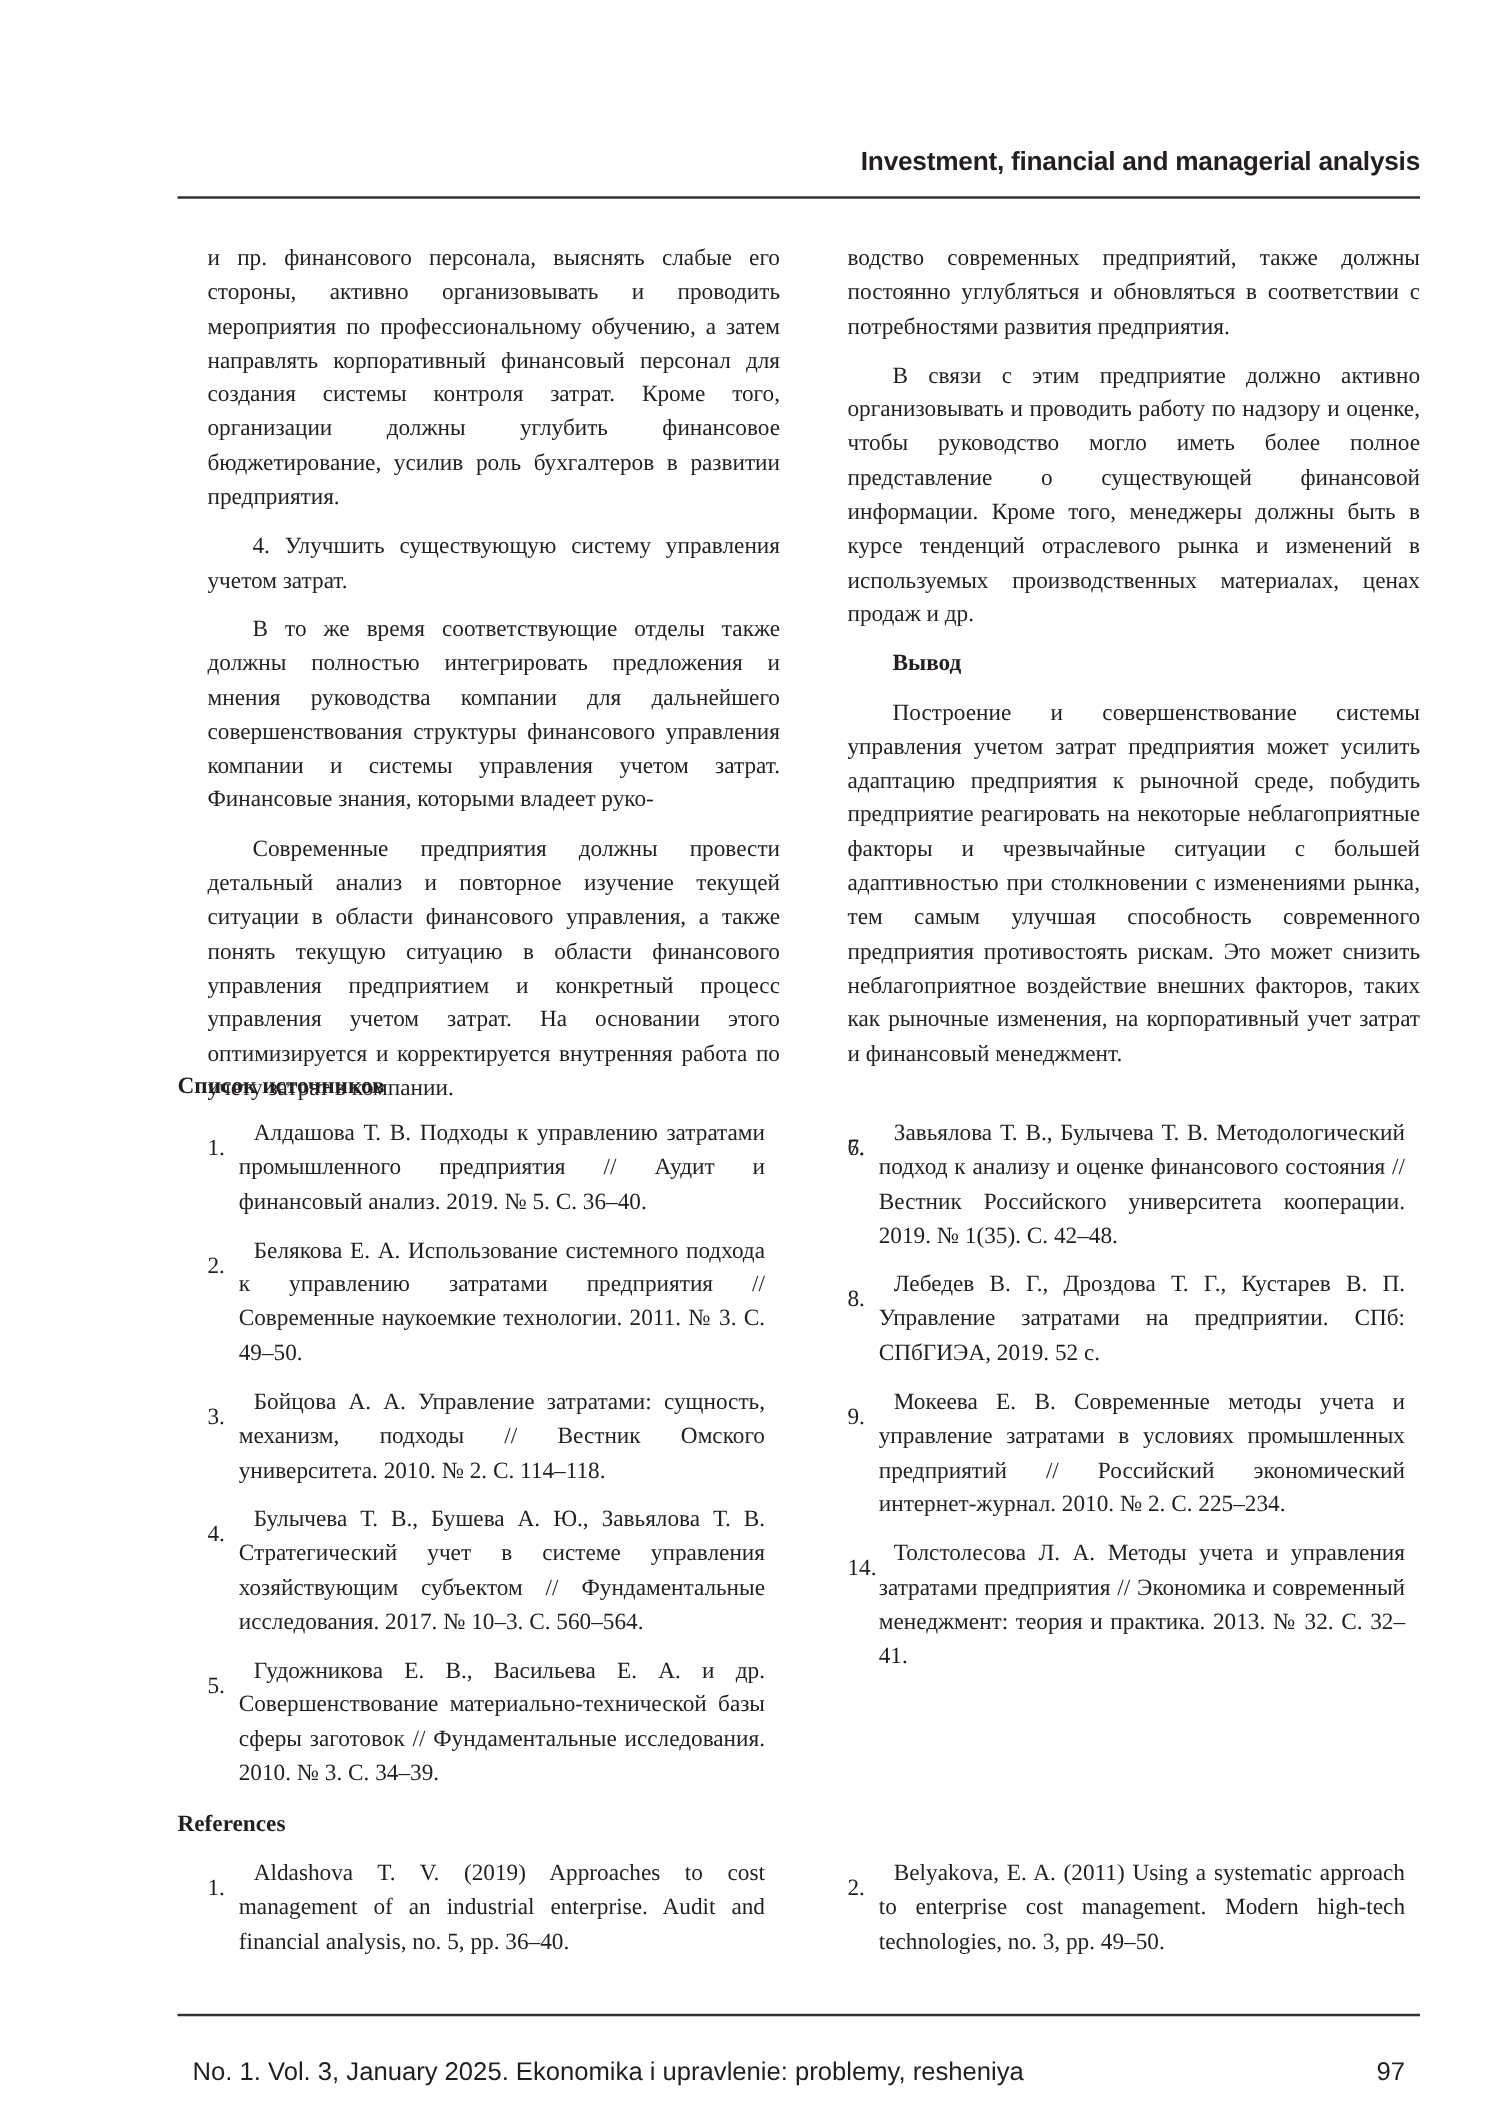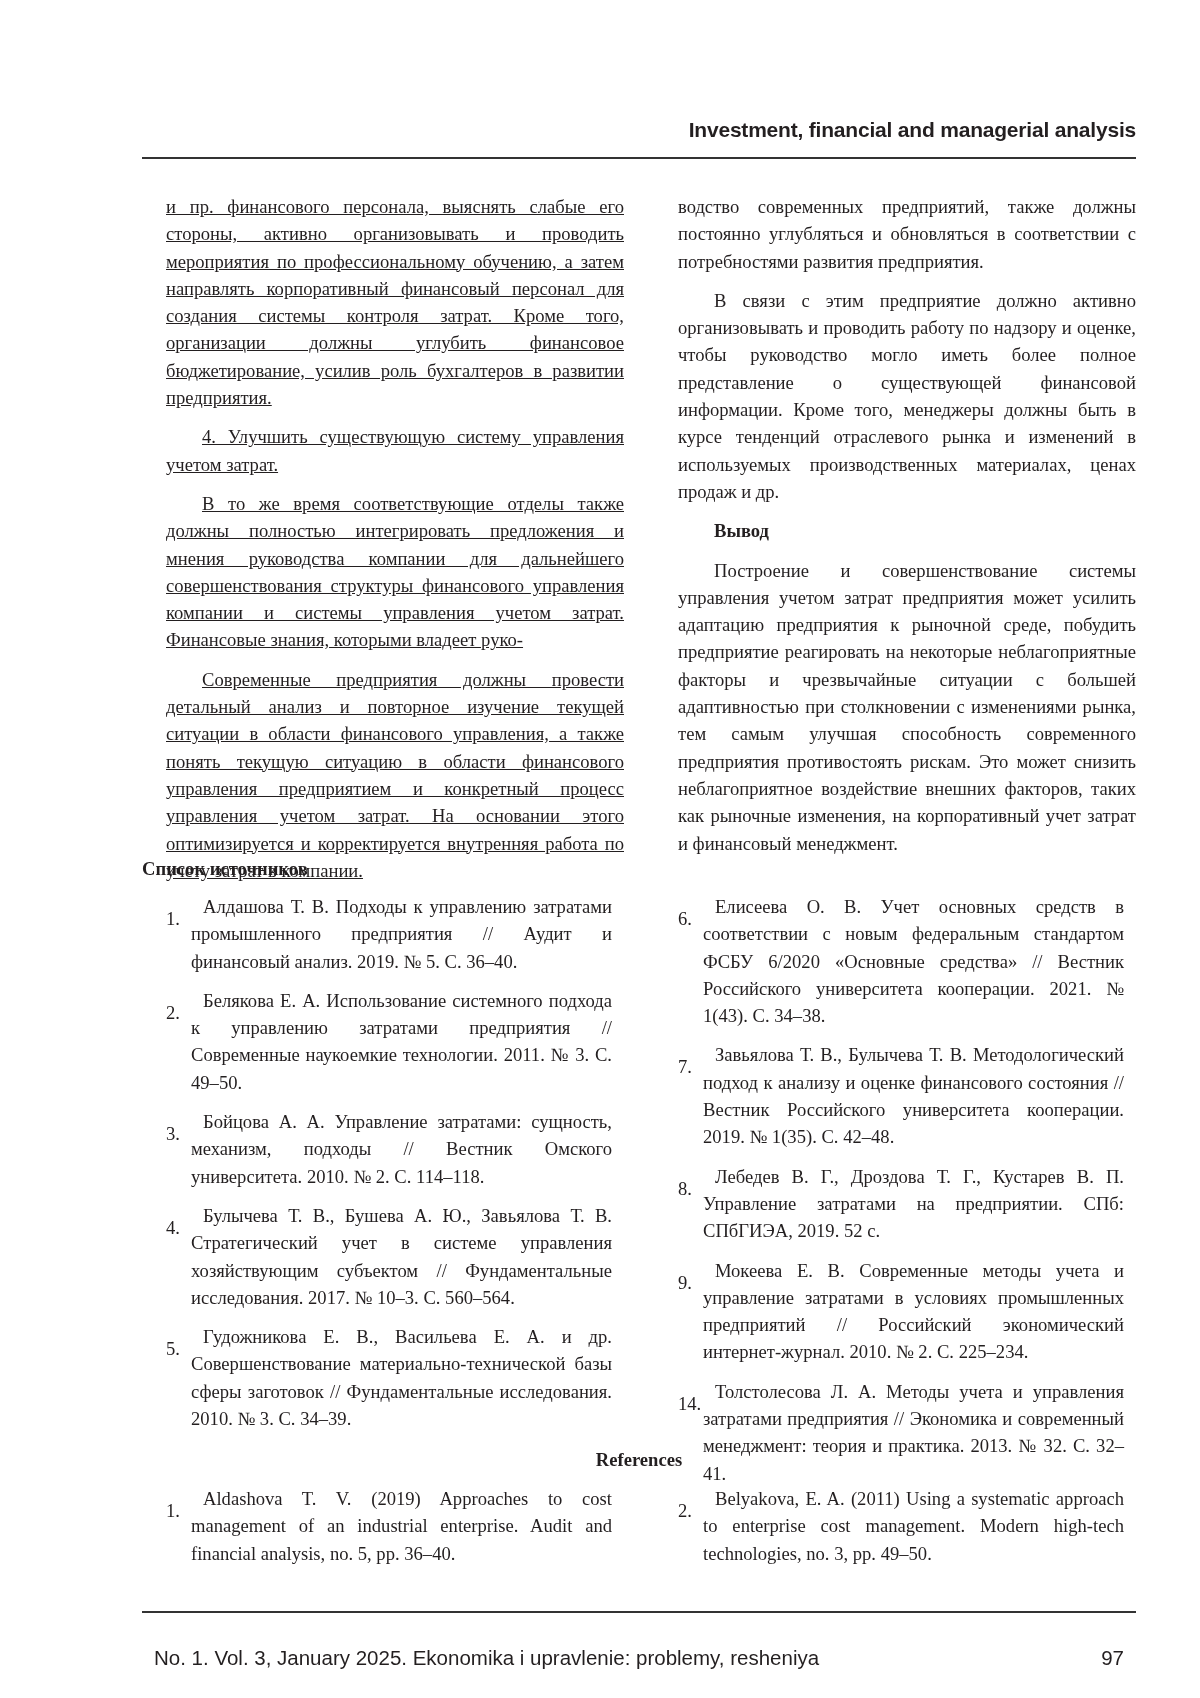--- a/index.html
+++ b/index.html
@@ -8,38 +8,38 @@
 
     .running-head {
       position: absolute; left: 106px; top: 82px; width: 994px;
       text-align: right; font-family: "Liberation Sans", sans-serif;
       font-weight: bold; font-size: 21px; letter-spacing: -0.2px; color: #231f20;
     }
     .rule-top { position: absolute; left: 106px; top: 121px; width: 994px; height: 2px; background: #333; }
 
     .columns { position: absolute; left: 106px; top: 133px; width: 994px; height: 660px; }
     .col { position: absolute; top: 0; width: 482px; font-size: 18.6px; line-height: 27.3px; text-align: justify; }
-    .col.left { left: 0; text-decoration: underline; }
+    .col.left { left: 0; }
     .col.right { left: 512px; }
     .col p { text-align: justify; }
     .col .indent { text-indent: 36px; }
     .col .heading-bold { font-weight: bold; padding-left: 36px; }
 
     .src-title {
       position: absolute; left: 106px; top: 820px; width: 994px; text-align: left;
       font-weight: bold; font-size: 18.6px; line-height: 26px;
     }
     .refs { position: absolute; width: 482px; font-size: 18.6px; line-height: 27.3px; }
     .refs.left { left: 106px; top: 845px; }
     .refs.right { left: 618px; top: 845px; }
     .ref-item { position: relative; padding-left: 37px; text-align: justify; }
     .ref-item .num { position: absolute; left: 0; top: 0; width: 32px; }
 
     .en-title {
-      position: absolute; left: 106px; top: 1411px; width: 994px; text-align: center;
+      position: absolute; left: 106px; top: 1411px; width: 994px; 
       font-weight: bold; font-size: 18.6px; line-height: 26px;
     }
     .en-refs { position: absolute; width: 482px; font-size: 18.6px; line-height: 27.3px; }
     .en-refs.left { left: 106px; top: 1437px; }
     .en-refs.right { left: 618px; top: 1437px; }
 
     .rule-bottom { position: absolute; left: 106px; top: 1575px; width: 994px; height: 2px; background: #333; }
     .footer { position: absolute; left: 106px; top: 1598px; width: 994px; font-family: "Liberation Sans", sans-serif; font-size: 20.5px; color: #231f20; }
     .footer .journal { position: absolute; left: 0; top: 0; }
     .footer .page-num { position: absolute; right: 0; top: 0; }
@@ -67,21 +67,21 @@
 
 <div class="src-title">Список источников</div>
 <div class="refs left">
   <div class="ref-item"><span class="num">1.</span><span>Алдашова Т. В. Подходы к управлению затратами промышленного предприятия // Аудит и финансовый анализ. 2019. № 5. С. 36–40.</span></div>
   <div class="ref-item"><span class="num">2.</span><span>Белякова Е. А. Использование системного подхода к управлению затратами предприятия // Современные наукоемкие технологии. 2011. № 3. С. 49–50.</span></div>
   <div class="ref-item"><span class="num">3.</span><span>Бойцова А. А. Управление затратами: сущность, механизм, подходы // Вестник Омского университета. 2010. № 2. С. 114–118.</span></div>
   <div class="ref-item"><span class="num">4.</span><span>Булычева Т. В., Бушева А. Ю., Завьялова Т. В. Стратегический учет в системе управления хозяйствующим субъектом // Фундаментальные исследования. 2017. № 10–3. С. 560–564.</span></div>
   <div class="ref-item"><span class="num">5.</span><span>Гудожникова Е. В., Васильева Е. А. и др. Совершенствование материально-технической базы сферы заготовок // Фундаментальные исследования. 2010. № 3. С. 34–39.</span></div>
 </div>
 <div class="refs right">
-  <div class="ref-item"><span class="num">6.</span><span>Елисеева О. В. Учет основных средств в соответствии с новым федеральным стандартом ФСБУ 6/2020 «Основные средства» // Вестник Российского университета кооперации. 2021. № 1(43). С. 34–38.</span></div>
+  <div class="ref-item"><span class="num">6.</span></div>
   <div class="ref-item"><span class="num">7.</span><span>Завьялова Т. В., Булычева Т. В. Методологический подход к анализу и оценке финансового состояния // Вестник Российского университета кооперации. 2019. № 1(35). С. 42–48.</span></div>
   <div class="ref-item"><span class="num">8.</span><span>Лебедев В. Г., Дроздова Т. Г., Кустарев В. П. Управление затратами на предприятии. СПб: СПбГИЭА, 2019. 52 с.</span></div>
   <div class="ref-item"><span class="num">9.</span><span>Мокеева Е. В. Современные методы учета и управление затратами в условиях промышленных предприятий // Российский экономический интернет-журнал. 2010. № 2. С. 225–234.</span></div>
   <div class="ref-item"><span class="num">14.</span><span>Толстолесова Л. А. Методы учета и управления затратами предприятия // Экономика и современный менеджмент: теория и практика. 2013. № 32. С. 32–41.</span></div>
 </div>
 
 <div class="en-title">References</div>
 <div class="en-refs left">
   <div class="ref-item"><span class="num">1.</span><span>Aldashova T. V. (2019) Approaches to cost management of an industrial enterprise. Audit and financial analysis, no. 5, pp. 36–40.</span></div>
 </div>

